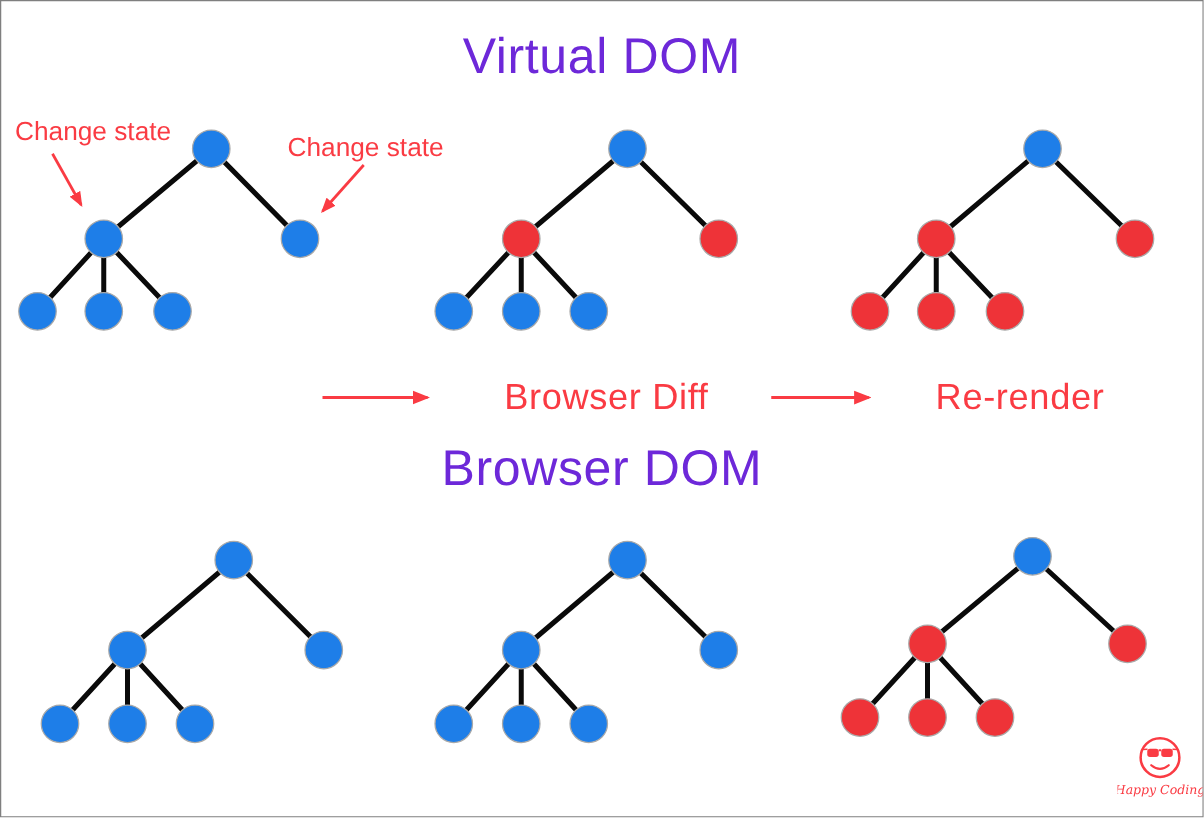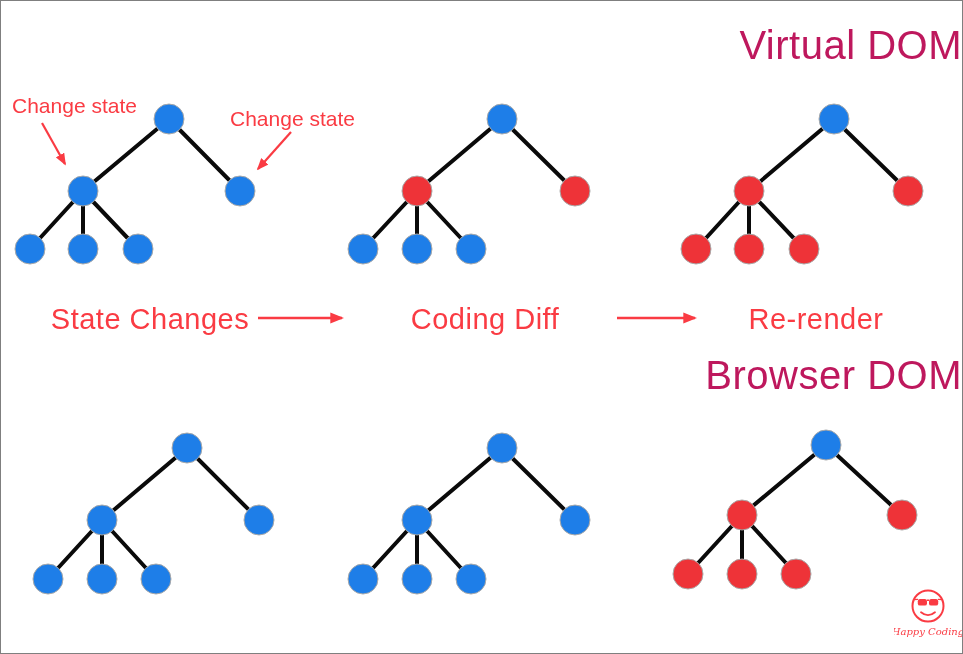--- a/index.html
+++ b/index.html
@@ -14,24 +14,24 @@
     font-family: "Liberation Sans", sans-serif;
   }
   #diagram-svg {
     position: absolute;
     left: 0; top: 0;
     width: 963px; height: 654px;
   }
   .txt { position: absolute; color: #FA3B43; white-space: nowrap; }
   .title {
     left: 0; right: 0;
-    text-align: right;
+    text-align: center;
     font-size: 40px;
     letter-spacing: 0.5px;
-    color: #be185d;
+    color: #6d28d9;
   }
   .title-virtual { top: 22px; }
   .title-browser { top: 352px; }
   .flow-label {
     font-size: 29px;
     letter-spacing: 0.5px;
     transform: translate(-50%, -50%);
   }
   .flow-1 { left: 149px; top: 318px; }
   .flow-2 { left: 484px; top: 318px; }
@@ -148,22 +148,21 @@
       <line x1="616" y1="317" x2="694" y2="317" stroke="#FA3B43" stroke-width="2.5" marker-end="url(#arrowhead)"></line>
       <line x1="41" y1="122" x2="64" y2="163" stroke="#FA3B43" stroke-width="2.2" marker-end="url(#arrowhead)"></line>
       <line x1="290" y1="131" x2="257" y2="168" stroke="#FA3B43" stroke-width="2.2" marker-end="url(#arrowhead)"></line>
     </svg>
 
   <div class="txt title title-virtual">Virtual DOM</div>
 
   <div class="txt annot annot-1">Change state</div>
   <div class="txt annot annot-2">Change state</div>
 
-  <div class="txt flow-label flow-1">State Changes</div>
-  <div class="txt flow-label flow-2">Coding Diff</div>
+  <div class="txt flow-label flow-2">Browser Diff</div>
   <div class="txt title title-browser">Browser DOM</div>
 
   <div class="txt flow-label flow-3">Re-render</div>
 
   <svg class="logo-svg" viewBox="0 0 70 58">
     <circle class="logo-stroke" cx="34" cy="21" r="15.5" stroke-width="2"></circle>
     <rect class="logo-fill" x="23.8" y="14" width="9.2" height="6.6" rx="2.2"></rect>
     <rect class="logo-fill" x="35" y="14" width="9.2" height="6.6" rx="2.2"></rect>
     <path class="logo-stroke" d="M33 15.2 L35 15.2" stroke-width="1.6"></path>
     <path class="logo-stroke" d="M19.5 14.6 L24 14.4 M44 14.4 L48.5 14.6" stroke-width="1.4"></path>

